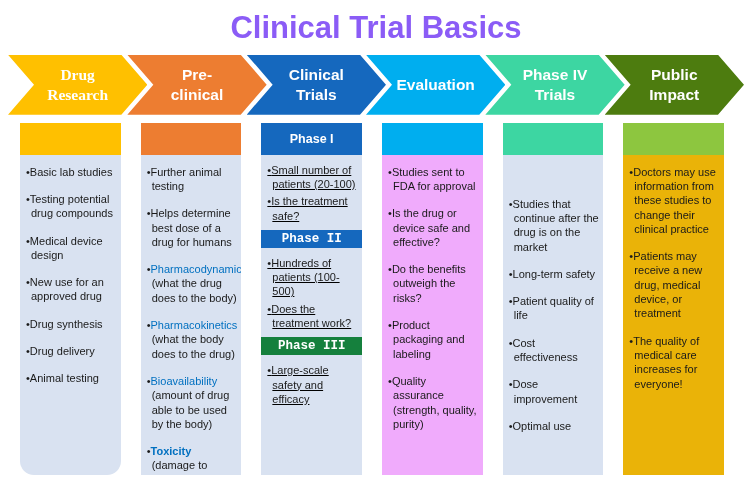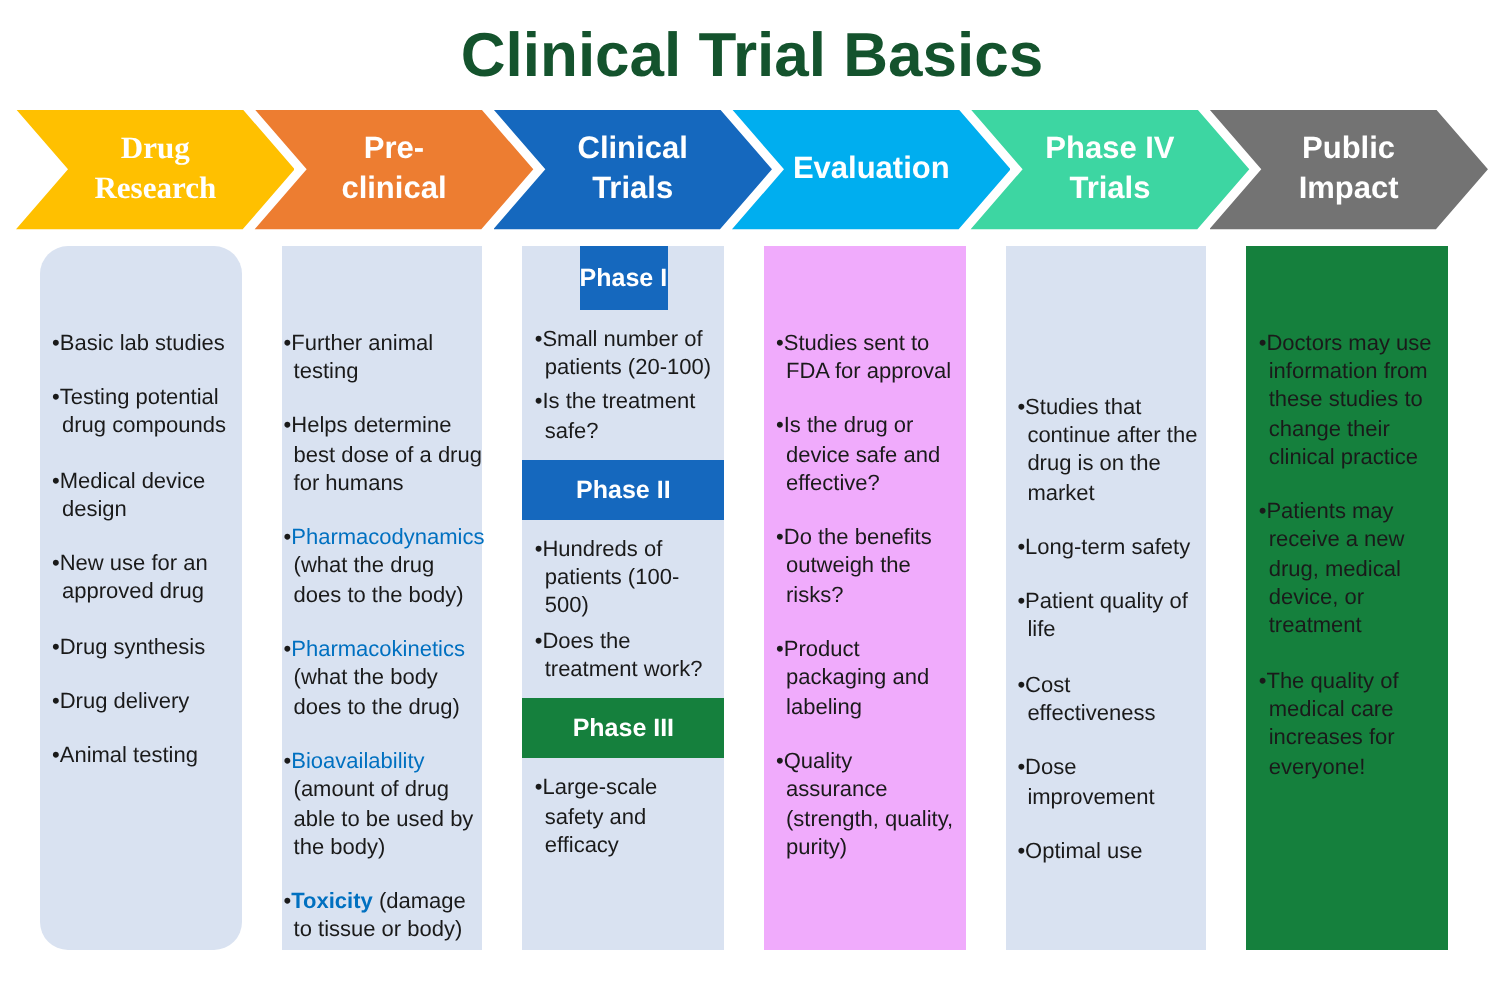--- a/index.html
+++ b/index.html
@@ -16,55 +16,55 @@
     flex:1 1 0; min-width:0;
     clip-path: polygon(0 0, calc(100% - 26px) 0, 100% 50%, calc(100% - 26px) 100%, 0 100%, 26px 50%);
     display:flex; align-items:center; justify-content:center;
     color:#fff; font-weight:bold; font-size:15.5px; text-align:center;
     white-space:pre-line; line-height:1.25;
   }
   .arrow + .arrow { margin-left:-20px; }
   .cols { display:flex; gap:20px; margin:8px 28px 0 20px; }
   .col {
     flex:1 1 0; min-width:0; height:352px;
-    display:flex; flex-direction:column;align-items:center;
+    display:flex; flex-direction:column;
   }
   .col-bar {
     flex:0 0 32px; height:32px;
     display:flex; align-items:center; justify-content:center;
     color:#fff; font-weight:bold; font-size:12.5px;
   }
   .col-body { flex:1 1 auto; overflow:hidden; }
-  .col-bar.mid { height:30px; flex:none; margin-top:2px; }
+  .col-bar.mid { height:18px; flex:none; margin-top:2px;font-family:Liberation Mono, monospace; }
   ul.blist { list-style:none; margin:0; padding:10px 4px 4px 6px; }
   li.bitem {
     font-size:11px; line-height:1.3; color:#1a1a1a;
     padding-left:5px; text-indent:-5px; margin-bottom:13px;
   }
   li.bitem::before { content:"\2022 "; }
   li.bitem.has-lead::before { content:"\2022"; }
-  ul.blist.tight { padding-top:8px; padding-bottom:2px; }
+  ul.blist.tight { padding-top:8px; padding-bottom:2px;text-decoration:underline; }
   ul.blist.tight li.bitem { margin-bottom:3px; }
 </style>
 </head>
 <body>
 
-<div class="title" style="color: #14532d;">Clinical Trial Basics</div>
+<div class="title" style="color: #8b5cf6;">Clinical Trial Basics</div>
 
 <div class="arrow-row">
   <div class="arrow" style="background: rgb(255, 192, 0); font-family: Liberation Serif, serif;">Drug
 Research</div>
   <div class="arrow" style="background: rgb(237, 125, 49);">Pre-
 clinical</div>
   <div class="arrow" style="background: rgb(21, 104, 190);">Clinical
 Trials</div>
   <div class="arrow" style="background: rgb(0, 174, 239);">Evaluation</div>
   <div class="arrow" style="background: rgb(61, 214, 162);">Phase IV
 Trials</div>
-  <div class="arrow" style="background: #737373; text-align: center;">Public
+  <div class="arrow" style="background: #4d7c0f; text-align: center;">Public
 Impact</div>
 </div>
 
 <div class="cols">
   <div class="col" style="background: rgb(217, 226, 241); border-radius: 14px;">
     <div class="col-bar" style="background: rgb(255, 192, 0);"></div>
     <div class="col-body">
         <ul class="blist">
           <li class="bitem">Basic lab studies</li>
           <li class="bitem">Testing potential drug compounds</li>
@@ -125,21 +125,21 @@
         <ul class="blist">
           <li class="bitem">Studies that continue after the drug is on the market</li>
           <li class="bitem">Long-term safety</li>
           <li class="bitem">Patient quality of life</li>
           <li class="bitem">Cost effectiveness</li>
           <li class="bitem">Dose improvement</li>
           <li class="bitem">Optimal use</li>
         </ul>
       </div>
   </div>
-  <div class="col" style="background: #15803d;">
+  <div class="col" style="background: #eab308;">
     <div class="col-bar" style="background: rgb(141, 198, 63);"></div>
     <div class="col-body">
         <ul class="blist">
           <li class="bitem">Doctors may use information from these studies to change their clinical practice</li>
           <li class="bitem">Patients may receive a new drug, medical device, or treatment</li>
           <li class="bitem">The quality of medical care increases for everyone!</li>
         </ul>
       </div>
   </div>
 </div>

